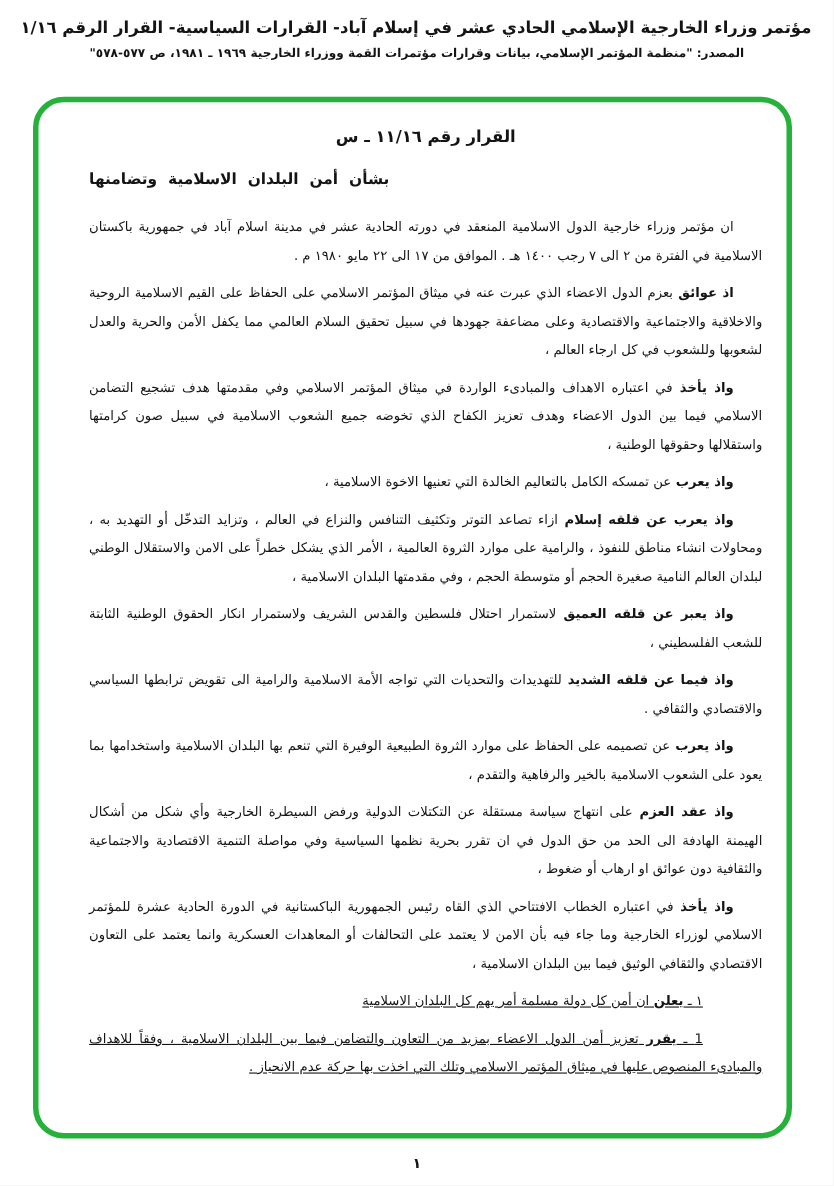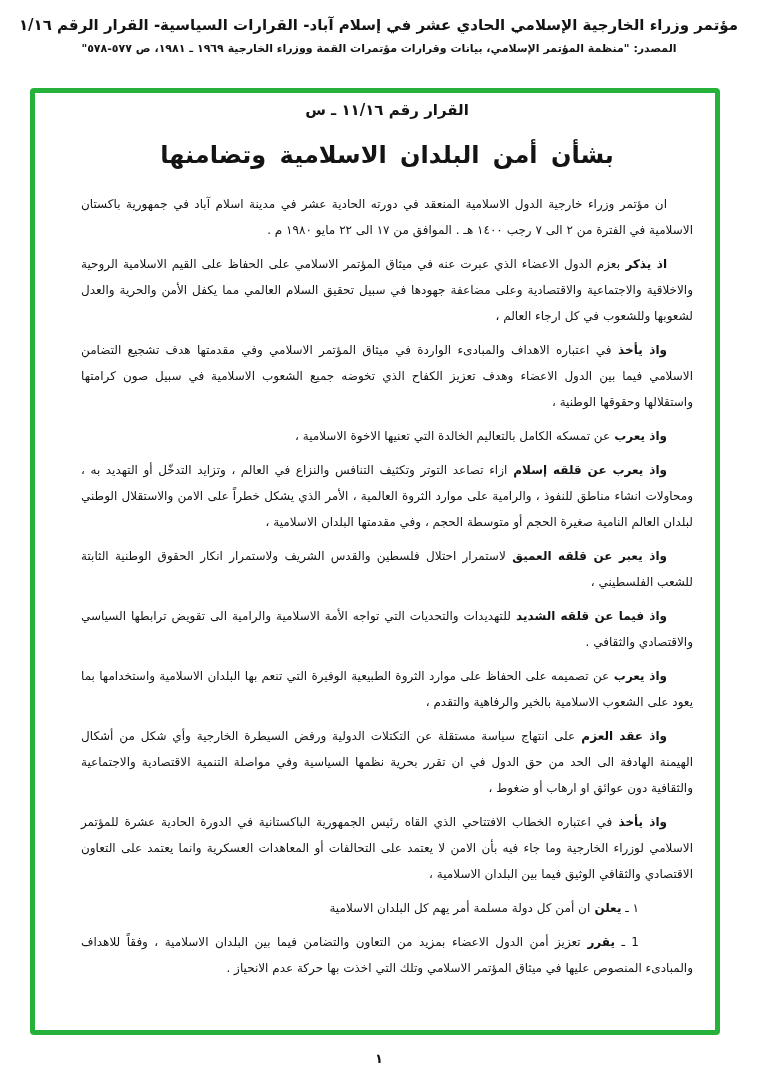--- a/index.html
+++ b/index.html
@@ -8,28 +8,28 @@
     font-family:"DejaVu Sans",sans-serif;direction:rtl;color:#141414;
     overflow:hidden;margin:0 auto;
   }
   .header{position:absolute;top:16px;right:20px;left:20px;}
   .header-line1{
     font-weight:700;font-size:15px;text-align:right;white-space:nowrap;overflow:hidden;
   }
   .header-line2{font-weight:700;font-size:11px;text-align:center;margin-top:8px;}
   .frame{
     position:absolute;left:30px;top:88px;width:690px;height:947px;
-    border:5px solid #25b13a;border-radius:4px;box-sizing:border-box;
-    padding:0 22px 8px 46px;overflow:hidden;background:#ffffff;
+    border:5px solid #25b13a;border-radius:28px;box-sizing:border-box;
+    padding:14px 22px 8px 46px;overflow:hidden;background:#ffffff;
   }
   .title1{text-align:center;font-weight:700;font-size:15px;margin:8px 0 0;}
-  .title2{text-align:center;font-weight:700;font-size:24px;margin:22px 0 0;word-spacing:5px;}
+  .title2{text-align:left;font-weight:700;font-size:14px;margin:22px 0 0;word-spacing:5px;}
   .doc-body{margin-top:22px;font-size:12px;line-height:26px;text-align:justify;}
   .para{margin:0 0 8px;text-indent:26px;}
-  .para.item{text-indent:54px;}
+  .para.item{text-indent:54px;text-decoration:underline;}
   .para b{font-weight:700;}
   .footer{
     position:absolute;bottom:12px;left:0;right:0;text-align:center;
     font-size:13px;font-weight:700;
   }
 </style>
 </head>
 <body>
 
 <div class="page" style="background: rgb(255, 255, 255); color: rgb(20, 20, 20);">
@@ -37,21 +37,21 @@
   <div class="header">
     <div class="header-line1">مؤتمر وزراء الخارجية الإسلامي الحادي عشر في إسلام آباد- القرارات السياسية- القرار الرقم ١١/١٦ س</div>
     <div class="header-line2">المصدر: "منظمة المؤتمر الإسلامي، بيانات وقرارات مؤتمرات القمة ووزراء الخارجية ١٩٦٩ ـ ١٩٨١، ص ٥٧٧-٥٧٨"</div>
   </div>
 
   <div class="frame" style="border-color: rgb(37, 177, 58);">
     <div class="title1">القرار رقم ١١/١٦ ـ س</div>
     <div class="title2">بشأن أمن البلدان الاسلامية وتضامنها</div>
     <div class="doc-body" id="paragraphs">
         <p class="para"><span>ان مؤتمر وزراء خارجية الدول الاسلامية المنعقد في دورته الحادية عشر في مدينة اسلام آباد في جمهورية باكستان الاسلامية في الفترة من ٢ الى ٧ رجب ١٤٠٠ هـ . الموافق من ١٧ الى ٢٢ مايو ١٩٨٠ م .</span></p>
-        <p class="para"><b>اذ يذكر </b><span>بعزم الدول الاعضاء الذي عبرت عنه في ميثاق المؤتمر الاسلامي على الحفاظ على القيم الاسلامية الروحية والاخلاقية والاجتماعية والاقتصادية وعلى مضاعفة جهودها في سبيل تحقيق السلام العالمي مما يكفل الأمن والحرية والعدل لشعوبها وللشعوب في كل ارجاء العالم ،</span></p>
+        <p class="para"><b>اذ عوائق </b><span>بعزم الدول الاعضاء الذي عبرت عنه في ميثاق المؤتمر الاسلامي على الحفاظ على القيم الاسلامية الروحية والاخلاقية والاجتماعية والاقتصادية وعلى مضاعفة جهودها في سبيل تحقيق السلام العالمي مما يكفل الأمن والحرية والعدل لشعوبها وللشعوب في كل ارجاء العالم ،</span></p>
         <p class="para"><b>واذ يأخذ </b><span>في اعتباره الاهداف والمبادىء الواردة في ميثاق المؤتمر الاسلامي وفي مقدمتها هدف تشجيع التضامن الاسلامي فيما بين الدول الاعضاء وهدف تعزيز الكفاح الذي تخوضه جميع الشعوب الاسلامية في سبيل صون كرامتها واستقلالها وحقوقها الوطنية ،</span></p>
         <p class="para"><b>واذ يعرب </b><span>عن تمسكه الكامل بالتعاليم الخالدة التي تعنيها الاخوة الاسلامية ،</span></p>
         <p class="para"><b>واذ يعرب عن قلقه إسلام </b><span>ازاء تصاعد التوتر وتكثيف التنافس والنزاع في العالم ، وتزايد التدخّل أو التهديد به ، ومحاولات انشاء مناطق للنفوذ ، والرامية على موارد الثروة العالمية ، الأمر الذي يشكل خطراً على الامن والاستقلال الوطني لبلدان العالم النامية صغيرة الحجم أو متوسطة الحجم ، وفي مقدمتها البلدان الاسلامية ،</span></p>
         <p class="para"><b>واذ يعبر عن قلقه العميق </b><span>لاستمرار احتلال فلسطين والقدس الشريف ولاستمرار انكار الحقوق الوطنية الثابتة للشعب الفلسطيني ،</span></p>
         <p class="para"><b>واذ فيما عن قلقه الشديد </b><span>للتهديدات والتحديات التي تواجه الأمة الاسلامية والرامية الى تقويض ترابطها السياسي والاقتصادي والثقافي .</span></p>
         <p class="para"><b>واذ يعرب </b><span>عن تصميمه على الحفاظ على موارد الثروة الطبيعية الوفيرة التي تنعم بها البلدان الاسلامية واستخدامها بما يعود على الشعوب الاسلامية بالخير والرفاهية والتقدم ،</span></p>
         <p class="para"><b>واذ عقد العزم </b><span>على انتهاج سياسة مستقلة عن التكتلات الدولية ورفض السيطرة الخارجية وأي شكل من أشكال الهيمنة الهادفة الى الحد من حق الدول في ان تقرر بحرية نظمها السياسية وفي مواصلة التنمية الاقتصادية والاجتماعية والثقافية دون عوائق او ارهاب أو ضغوط ،</span></p>
         <p class="para"><b>واذ يأخذ </b><span>في اعتباره الخطاب الافتتاحي الذي القاه رئيس الجمهورية الباكستانية في الدورة الحادية عشرة للمؤتمر الاسلامي لوزراء الخارجية وما جاء فيه بأن الامن لا يعتمد على التحالفات أو المعاهدات العسكرية وانما يعتمد على التعاون الاقتصادي والثقافي الوثيق فيما بين البلدان الاسلامية ،</span></p>
         <p class="para item"><span>١ ـ </span><b>يعلن </b><span>ان أمن كل دولة مسلمة أمر يهم كل البلدان الاسلامية</span></p>
         <p class="para item"><span>1 ـ </span><b>يقرر </b><span>تعزيز أمن الدول الاعضاء بمزيد من التعاون والتضامن فيما بين البلدان الاسلامية ، وفقاً للاهداف والمبادىء المنصوص عليها في ميثاق المؤتمر الاسلامي وتلك التي اخذت بها حركة عدم الانحياز .</span></p>

